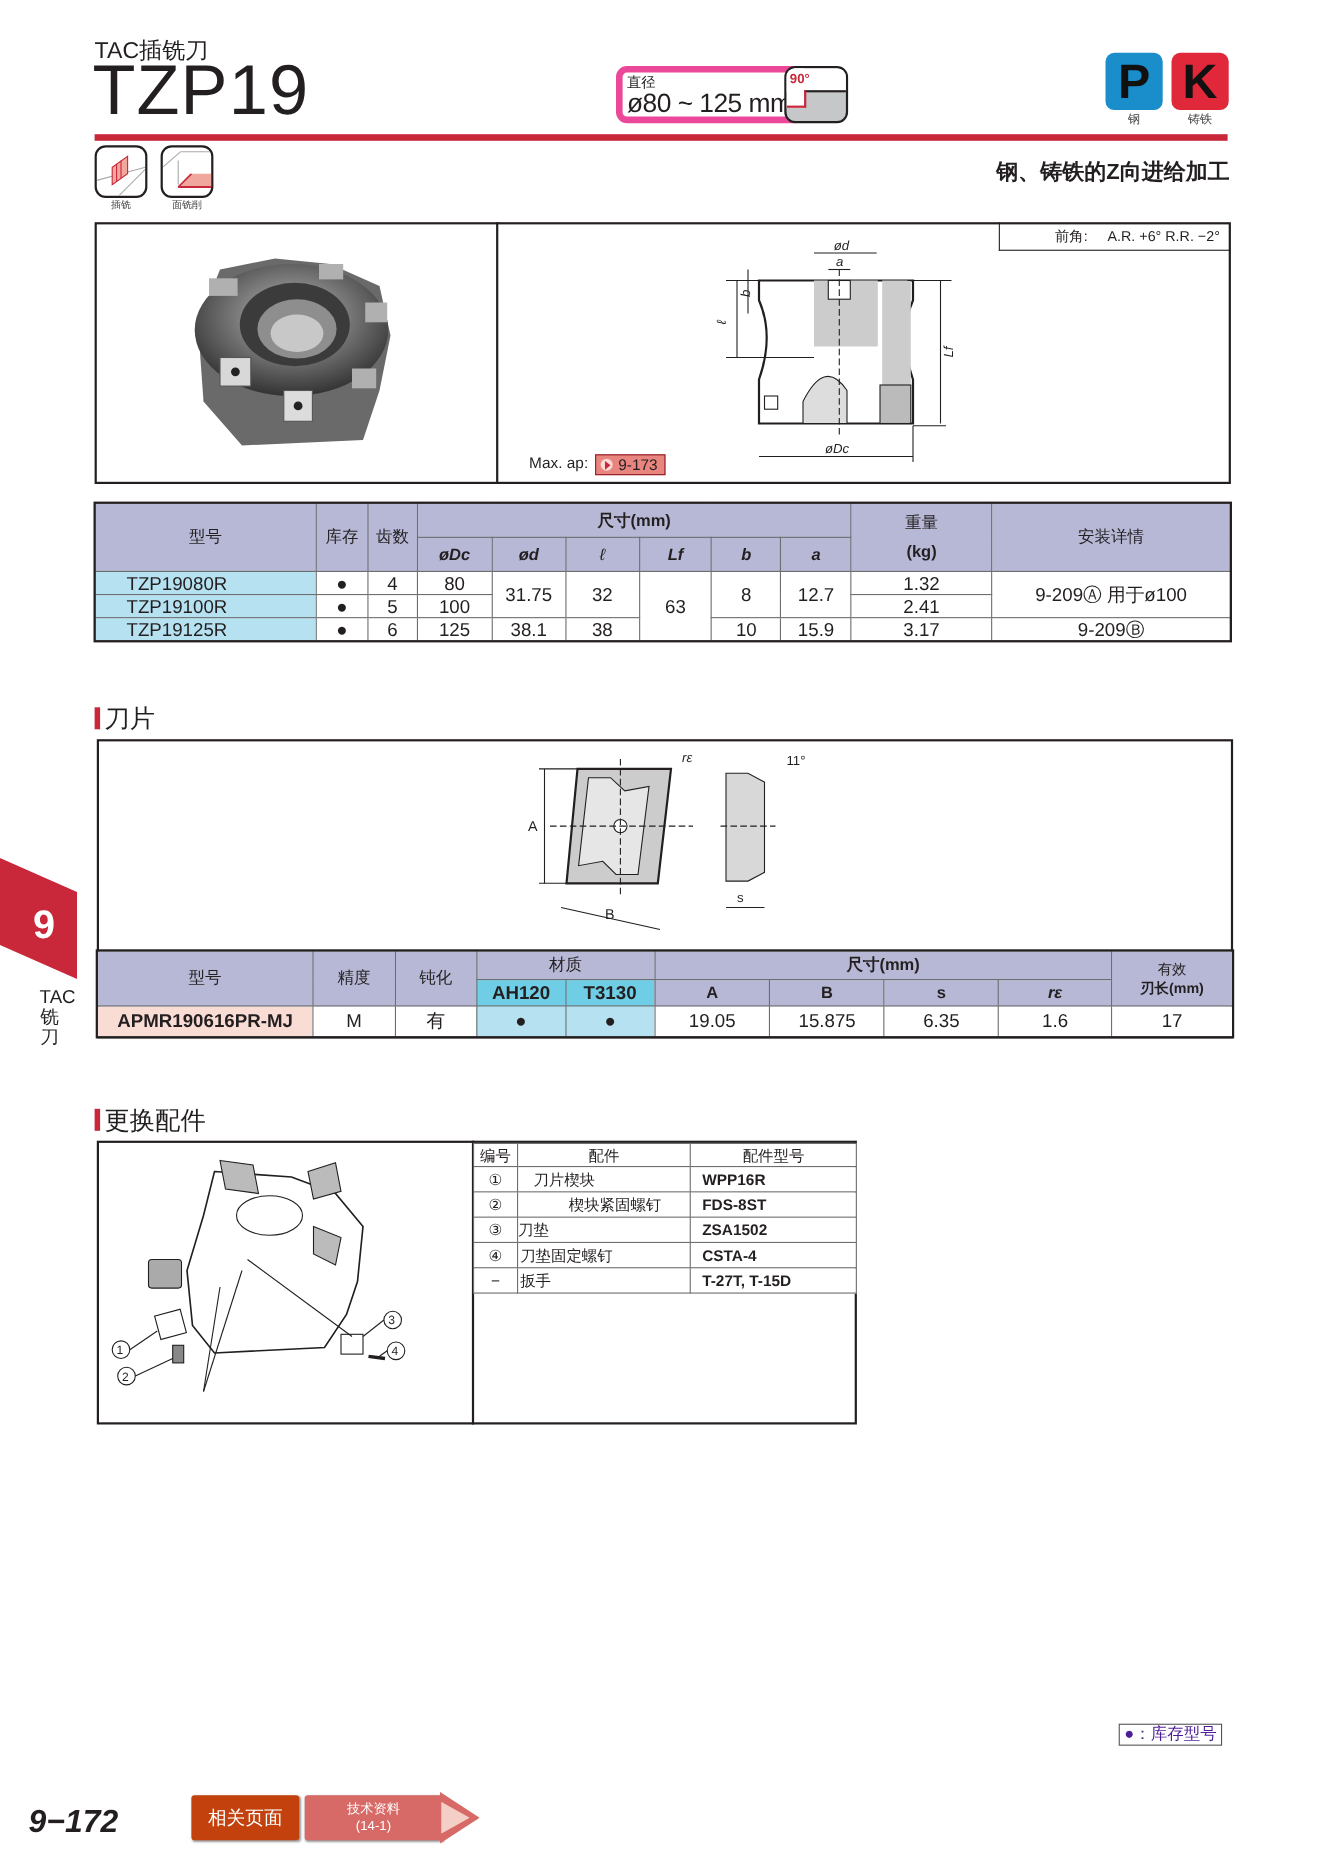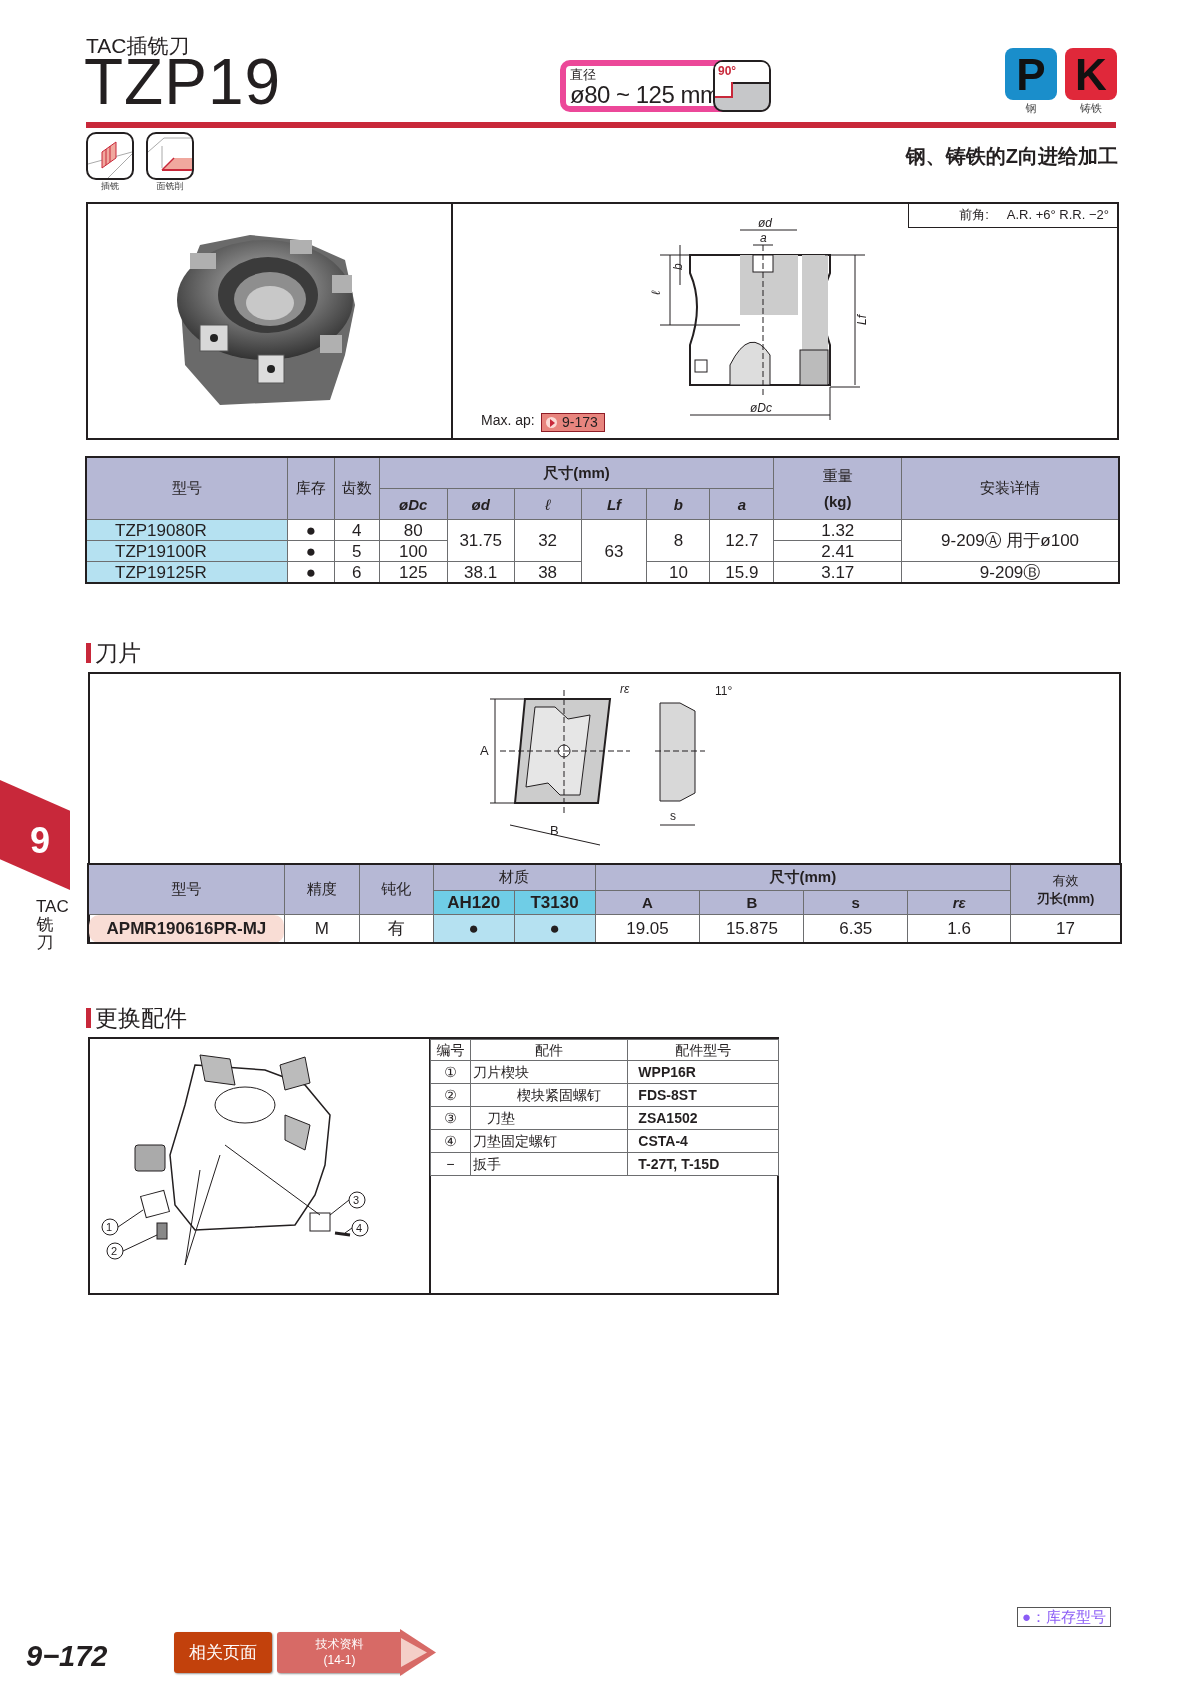--- a/index.html
+++ b/index.html
@@ -43,41 +43,41 @@
   .ref-tag::before { content: ""; position: absolute; left: 4px; top: 3px; width: 11px; height: 11px; border-radius: 50%; background: #fbd9d4; }
   .ref-tag::after { content: ""; position: absolute; left: 8px; top: 5px; border-left: 5px solid #c8283a; border-top: 4px solid transparent; border-bottom: 4px solid transparent; }
 
   
   table { border-collapse: collapse; position: absolute; font-family: "Liberation Sans", sans-serif; }
   td, th { border: 1px solid #6d6e70; text-align: center; font-weight: normal; }
   th { background: #b6b8d5; font-size: 15px; color: #231f20; }
   .tbl-border { outline: 2px solid #231f20; outline-offset: -1px; }
   td { font-size: 17px; background: #fff; line-height: 19px; }
   td.model { background: #b5e1f1; font-weight: normal; text-align: left; padding-left: 28px; font-size: 17px; }
-  td.model-ins { background: #f9ddd5; font-weight: bold; font-size: 17px; border-radius: 10px; }
+  td.model-ins { background: #f9ddd5; font-weight: bold; font-size: 17px; }
   td.grade { background: #b5e1f1; }
   th.grade { background: #6fcde6; font-weight: bold; font-size: 17px; }
   .dot { font-size: 17px; }
 
   
   .sec { font-size: 23px; color: #231f20; }
   .sec::before { content: ""; display: inline-block; width: 5px; height: 20px; background: #c8283a; margin-right: 4px; vertical-align: -2px; }
 
   .insert-frame { left: 88px; top: 672px; width: 1033px; height: 272px; border: 2px solid #231f20; }
 
   
   .side-tab { left: 0; top: 780px; width: 70px; height: 110px; background: #c8283a; clip-path: polygon(0 0, 100% 28%, 100% 100%, 0 72%); }
   .side-num { left: 30px; top: 820px; font-size: 36px; font-weight: bold; color: #fff; }
   .side-text { left: 36px; top: 898px; font-size: 17px; line-height: 18px; width: 18px; text-align: center; color: #231f20; }
 
   .parts-frame { left: 88px; top: 1037px; width: 691px; height: 258px; border: 2px solid #231f20; }
   .parts-divider { left: 429px; top: 1037px; width: 2px; height: 258px; background: #231f20; }
 
   
-  .legend-box { left: 1017px; top: 1567px; border: 1px solid #555; font-size: 15px; padding: 0 4px; line-height: 18px; color: #8b5cf6; margin-top: 40px; }
+  .legend-box { left: 1017px; top: 1567px; border: 1px solid #555; font-size: 15px; padding: 0 4px; line-height: 18px; color: #4c1d95; }
   .page-num { left: 26px; top: 1640px; font-size: 29px; font-weight: bold; font-style: italic; color: #231f20; }
   .btn-related { left: 174px; top: 1632px; width: 98px; height: 41px; background: #c2410c; color: #fff; font-size: 17px; text-align: center; line-height: 41px; border-radius: 3px; box-shadow: 1px 1px 2px #999; }
   .btn-tech { left: 277px; top: 1632px; width: 125px; height: 41px; background: #d76a66; color: #fff; font-size: 12px; text-align: center; line-height: 16px; padding-top: 4px; border-radius: 3px 0 0 3px; box-shadow: 1px 1px 2px #999; }
   .btn-arrow { left: 400px; top: 1629px; width: 36px; height: 47px; background: #d76a66; clip-path: polygon(0 0, 100% 50%, 0 100%); }
   .btn-arrow-in { left: 401px; top: 1638px; width: 26px; height: 29px; background: #f4cfc8; clip-path: polygon(0 0, 100% 50%, 0 100%); }
 </style>
 </head>
 <body>
 
 <div class="abs subtitle">TAC插铣刀</div>
@@ -382,31 +382,31 @@
       <col style="width:151px">
     </colgroup>
   <tbody>
       <tr style="height:21px">
     <td style="font-size:14px">编号</td>
     <td style="font-size:14px">配件</td>
     <td style="font-size:14px">配件型号</td>
   </tr>
   <tr style="height:23px">
     <td style="font-size:14px">①</td>
-    <td style="font-size:14px;text-align:left;padding-left:2px">刀片楔块</td>
+    <td style="font-size:14px;text-align:left;padding-left:14px">刀片楔块</td>
     <td style="font-size:14px;font-weight:bold;text-align:left;padding-left:10px">WPP16R</td>
   </tr>
   <tr style="height:23px">
     <td style="font-size:14px">②</td>
     <td style="font-size:14px;text-align:center;padding-left:20px">楔块紧固螺钉</td>
     <td style="font-size:14px;font-weight:bold;text-align:left;padding-left:10px">FDS-8ST</td>
   </tr>
   <tr style="height:23px">
     <td style="font-size:14px">③</td>
-    <td style="font-size:14px;text-align:left;padding-left:16px">刀垫</td>
+    <td style="font-size:14px;text-align:left;padding-left:0">刀垫</td>
     <td style="font-size:14px;font-weight:bold;text-align:left;padding-left:10px">ZSA1502</td>
   </tr>
   <tr style="height:23px">
     <td style="font-size:14px">④</td>
     <td style="font-size:14px;text-align:left;padding-left:2px">刀垫固定螺钉</td>
     <td style="font-size:14px;font-weight:bold;text-align:left;padding-left:10px">CSTA-4</td>
   </tr>
   <tr style="height:23px">
     <td style="font-size:14px">−</td>
     <td style="font-size:14px;text-align:left;padding-left:2px">扳手</td>

